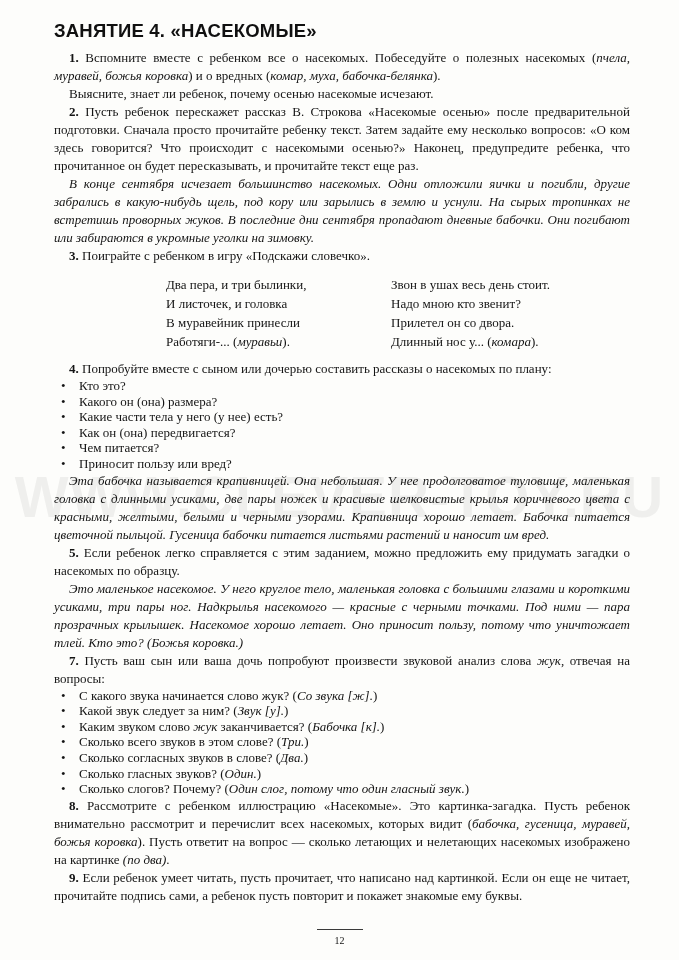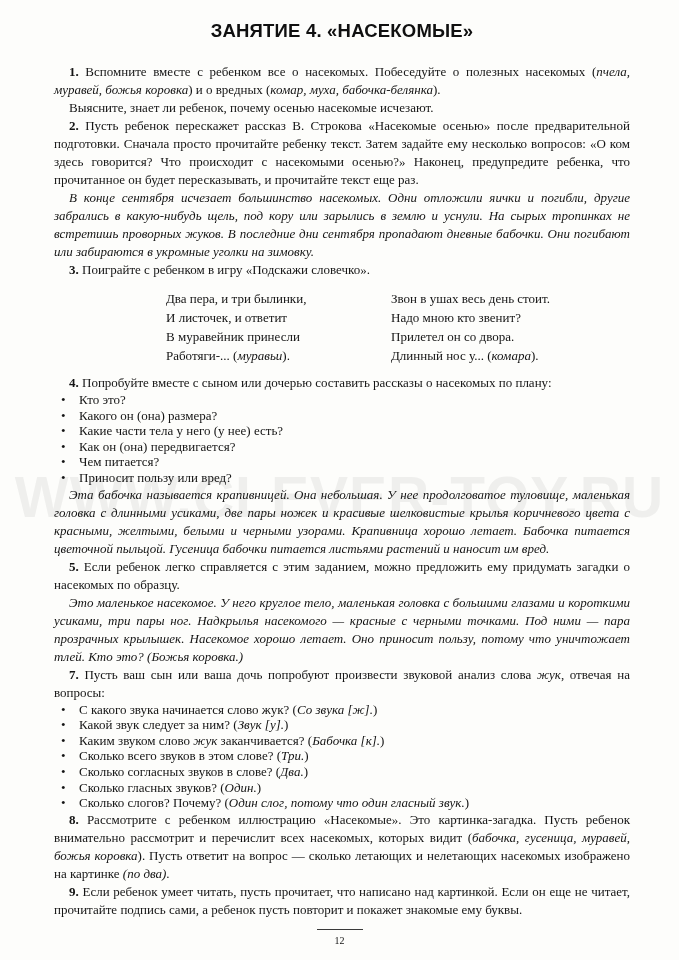--- a/index.html
+++ b/index.html
@@ -14,26 +14,25 @@
     overflow: hidden;
     box-shadow: 0 0 4px rgba(0,0,0,.2);
   }
   .content {
     position: absolute;
     left: 54px;
     right: 49px;
     top: 20px;
   }
   .doc-title {
-    text-align: center;
     font-family: "Liberation Sans", sans-serif;
     font-weight: bold;
     font-size: 18.5px;
     letter-spacing: 0.2px;
-    margin: 0 0 21px 0;
+    margin: 0 0 7px 0;
     color: #101010;
   }
   .para {
     margin: 0;
     text-align: justify;
     text-indent: 15px;
     font-size: 13px;
     line-height: 18px;
   }
   .b { font-weight: bold; }
@@ -101,21 +100,21 @@
     <h1 class="doc-title">ЗАНЯТИЕ 4. «НАСЕКОМЫЕ»</h1>
     <div>
         <p class="para"><span class="b">1.</span><span> Вспомните вместе с ребенком все о насекомых. Побеседуйте о полезных насекомых (</span><span class="i">пчела, муравей, божья коровка</span><span>) и о вредных (</span><span class="i">комар, муха, бабочка-белянка</span><span>).</span></p>
         <p class="para"><span>Выясните, знает ли ребенок, почему осенью насекомые исчезают.</span></p>
         <p class="para"><span class="b">2.</span><span> Пусть ребенок перескажет рассказ В. Строкова «Насекомые осенью» после предварительной подготовки. Сначала просто прочитайте ребенку текст. Затем задайте ему несколько вопросов: «О ком здесь говорится? Что происходит с насекомыми осенью?» Наконец, предупредите ребенка, что прочитанное он будет пересказывать, и прочитайте текст еще раз.</span></p>
         <p class="para"><span class="i">В конце сентября исчезает большинство насекомых. Одни отложили яички и погибли, другие забрались в какую-нибудь щель, под кору или зарылись в землю и уснули. На сырых тропинках не встретишь проворных жуков. В последние дни сентября пропадают дневные бабочки. Они погибают или забираются в укромные уголки на зимовку.</span></p>
         <p class="para"><span class="b">3.</span><span> Поиграйте с ребенком в игру «Подскажи словечко».</span></p>
         <div class="poem">
           <div class="poem-col left">
             <div class="poem-line"><span>Два пера, и три былинки,</span></div>
-            <div class="poem-line"><span>И листочек, и ответит</span></div>
+            <div class="poem-line"><span>И листочек, и головка</span></div>
             <div class="poem-line"><span>В муравейник принесли</span></div>
             <div class="poem-line"><span>Работяги-... (</span><span class="i">муравьи</span><span>).</span></div>
           </div>
           <div class="poem-col right">
             <div class="poem-line"><span>Звон в ушах весь день стоит.</span></div>
             <div class="poem-line"><span>Надо мною кто звенит?</span></div>
             <div class="poem-line"><span>Прилетел он со двора.</span></div>
             <div class="poem-line"><span>Длинный нос у... (</span><span class="i">комара</span><span>).</span></div>
           </div>
         </div>

